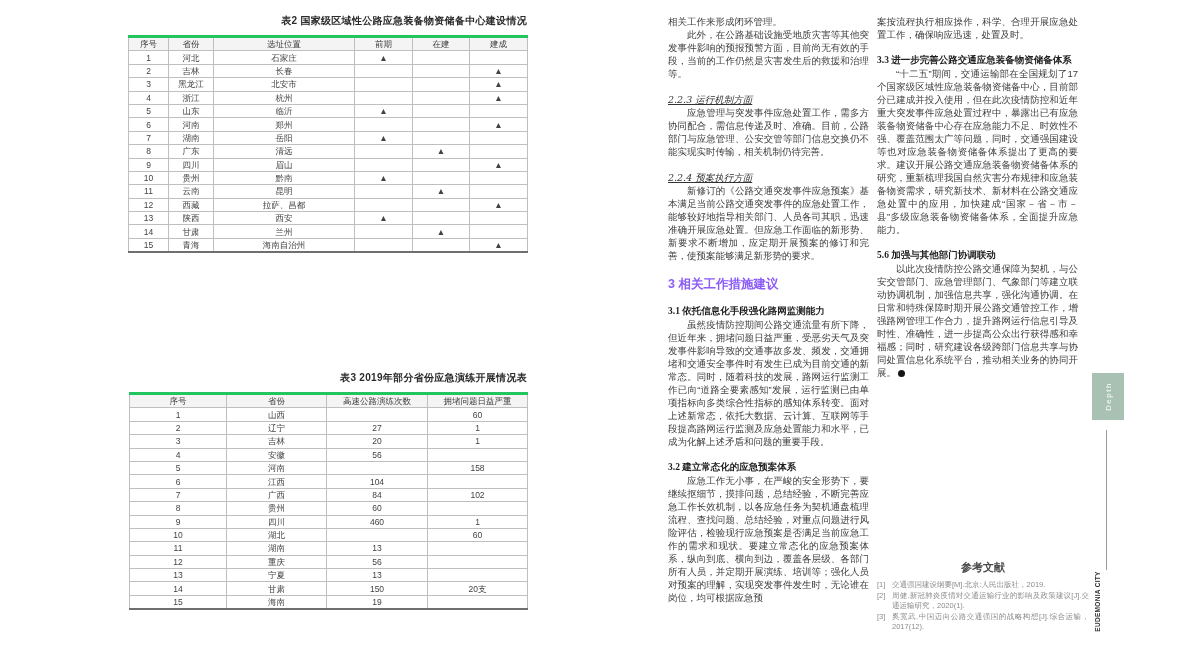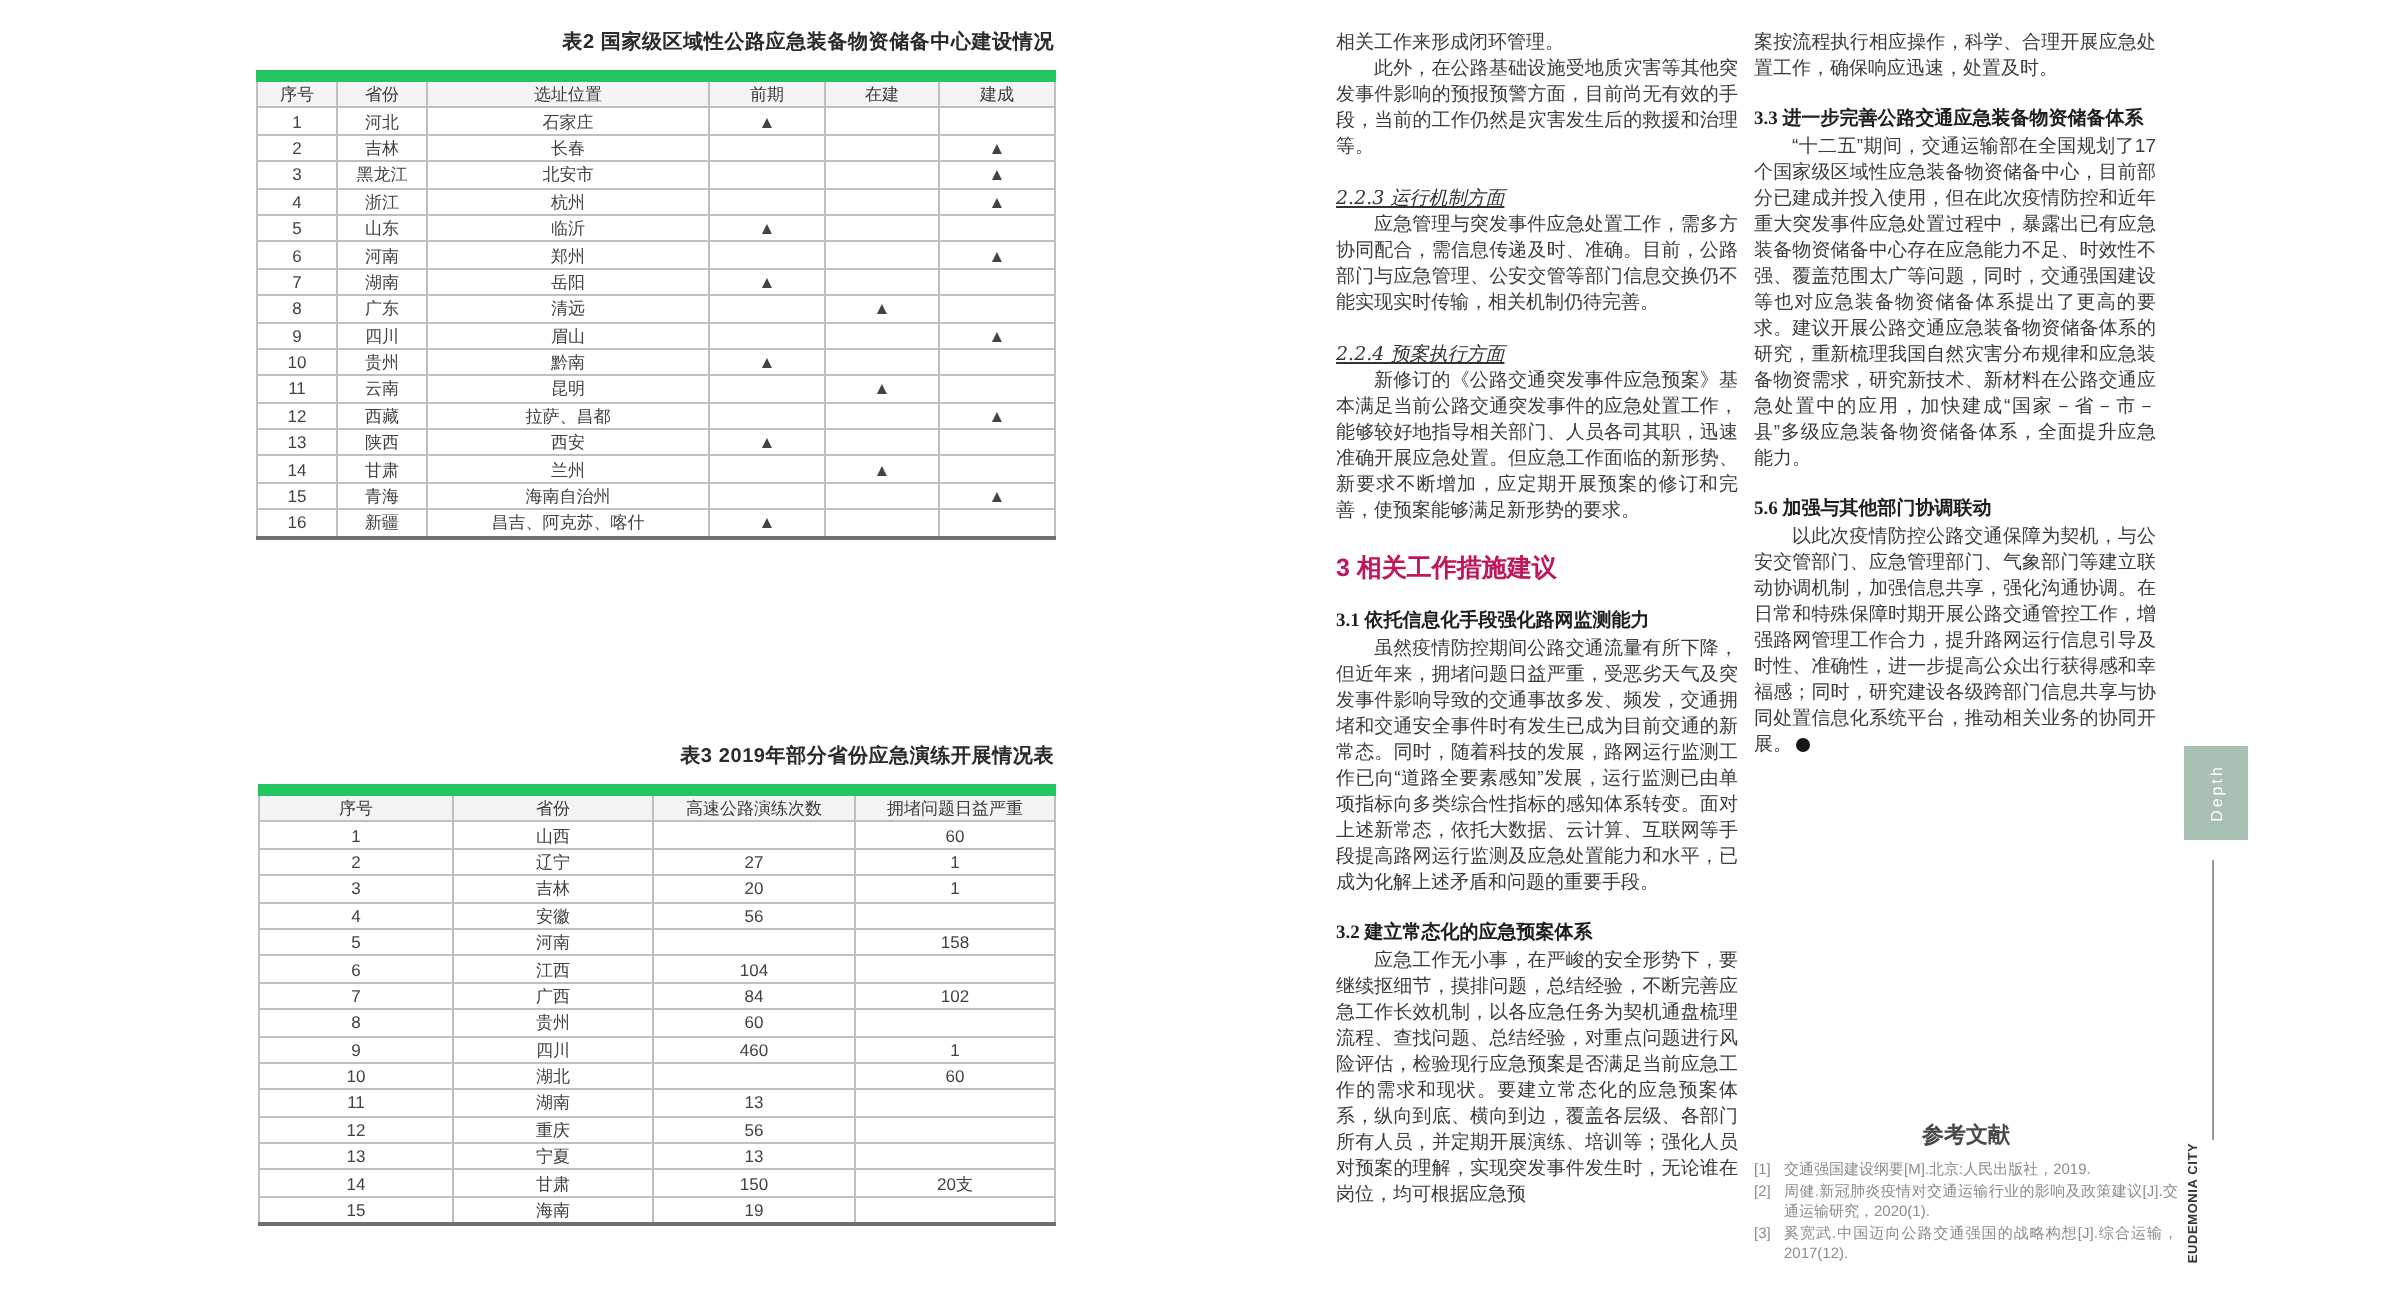--- a/index.html
+++ b/index.html
@@ -7,32 +7,32 @@
     width:1196px;height:656px;background:#ffffff;position:relative;overflow:hidden;
     font-family:"Liberation Sans","DejaVu Sans",sans-serif;color:#3b3b3b;
     -webkit-font-smoothing:antialiased;
   }
   
   .table-box{position:absolute;}
   #table2-box{left:128px;top:14px;width:399px;}
   #table3-box{left:129px;top:371px;width:398px;}
   .table-title{text-align:right;font-weight:bold;font-size:10px;color:#2b2b2b;margin-bottom:7px;letter-spacing:0.3px;}
   table.datatable{width:100%;border-collapse:collapse;table-layout:fixed;font-size:8.5px;color:#424242;
-    border-top:6px solid #22c55e;border-bottom:2px solid #6f6f6f;}
+    border-top:3px solid #22c55e;border-bottom:2px solid #6f6f6f;}
   table.datatable th,table.datatable td{
     border:1px solid #bfbfbf;height:12.4px;padding:0 2px;text-align:center;font-weight:normal;
     overflow:hidden;white-space:nowrap;line-height:12px;}
   table.datatable thead th{background:#f4f4f4;color:#3a3a3a;}
   
   .textcol{position:absolute;width:201px;font-size:9.5px;line-height:13px;text-align:justify;color:#3c3c3c;}
   #col1{left:668px;top:15px;}
   #col2{left:877px;top:15px;}
   .blk-p{margin:0;text-indent:2em;}
   .blk-p0{margin:0;text-indent:0;}
-  .blk-h2{font-size:12.5px;font-weight:bold;color:#be185d;margin:15px 0 9px;line-height:15px;text-indent:0;}
+  .blk-h2{font-size:12.5px;font-weight:bold;color:#8b5cf6;margin:15px 0 9px;line-height:15px;text-indent:0;}
   .blk-h3{font-size:9.5px;font-weight:bold;color:#1f1f1f;margin:13px 0 0;line-height:13px;text-indent:0;font-family:Liberation Serif, serif;}
   .blk-h3i{font-size:9.5px;font-weight:normal;font-style:italic;font-family:"DejaVu Serif","Liberation Serif",serif;color:#333;margin:13px 0 0;line-height:13px;text-indent:0;text-decoration:underline;}
   .end-mark{display:inline-block;width:7px;height:7px;background:#161616;border-radius:50%;margin-left:2px;vertical-align:-1px;}
   
   #refs-box{position:absolute;left:877px;top:560px;width:212px;}
   .refs-title{font-size:11px;font-weight:bold;color:#4a4a4a;margin:0 0 5px;text-align:center;}
   .ref-item{display:flex;font-size:7.5px;line-height:10.5px;color:#8c8c8c;text-align:justify;}
   .ref-label{flex:none;width:15px;}
   .ref-text{flex:1;}
   
@@ -183,28 +183,20 @@
           <td></td>
         </tr>
         <tr>
           <td>15</td>
           <td>青海</td>
           <td>海南自治州</td>
           <td></td>
           <td></td>
           <td>▲</td>
         </tr>
-        <tr>
-          <td>16</td>
-          <td>新疆</td>
-          <td>昌吉、阿克苏、喀什</td>
-          <td>▲</td>
-          <td></td>
-          <td></td>
-        </tr>
       </tbody>
   </table>
 </div>
 
 <div id="table3-box" class="table-box">
   <div class="table-title">表3 2019年部分省份应急演练开展情况表</div>
   <table class="datatable">
     <colgroup>
       <col style="width:97px">
         <col style="width:100px">

